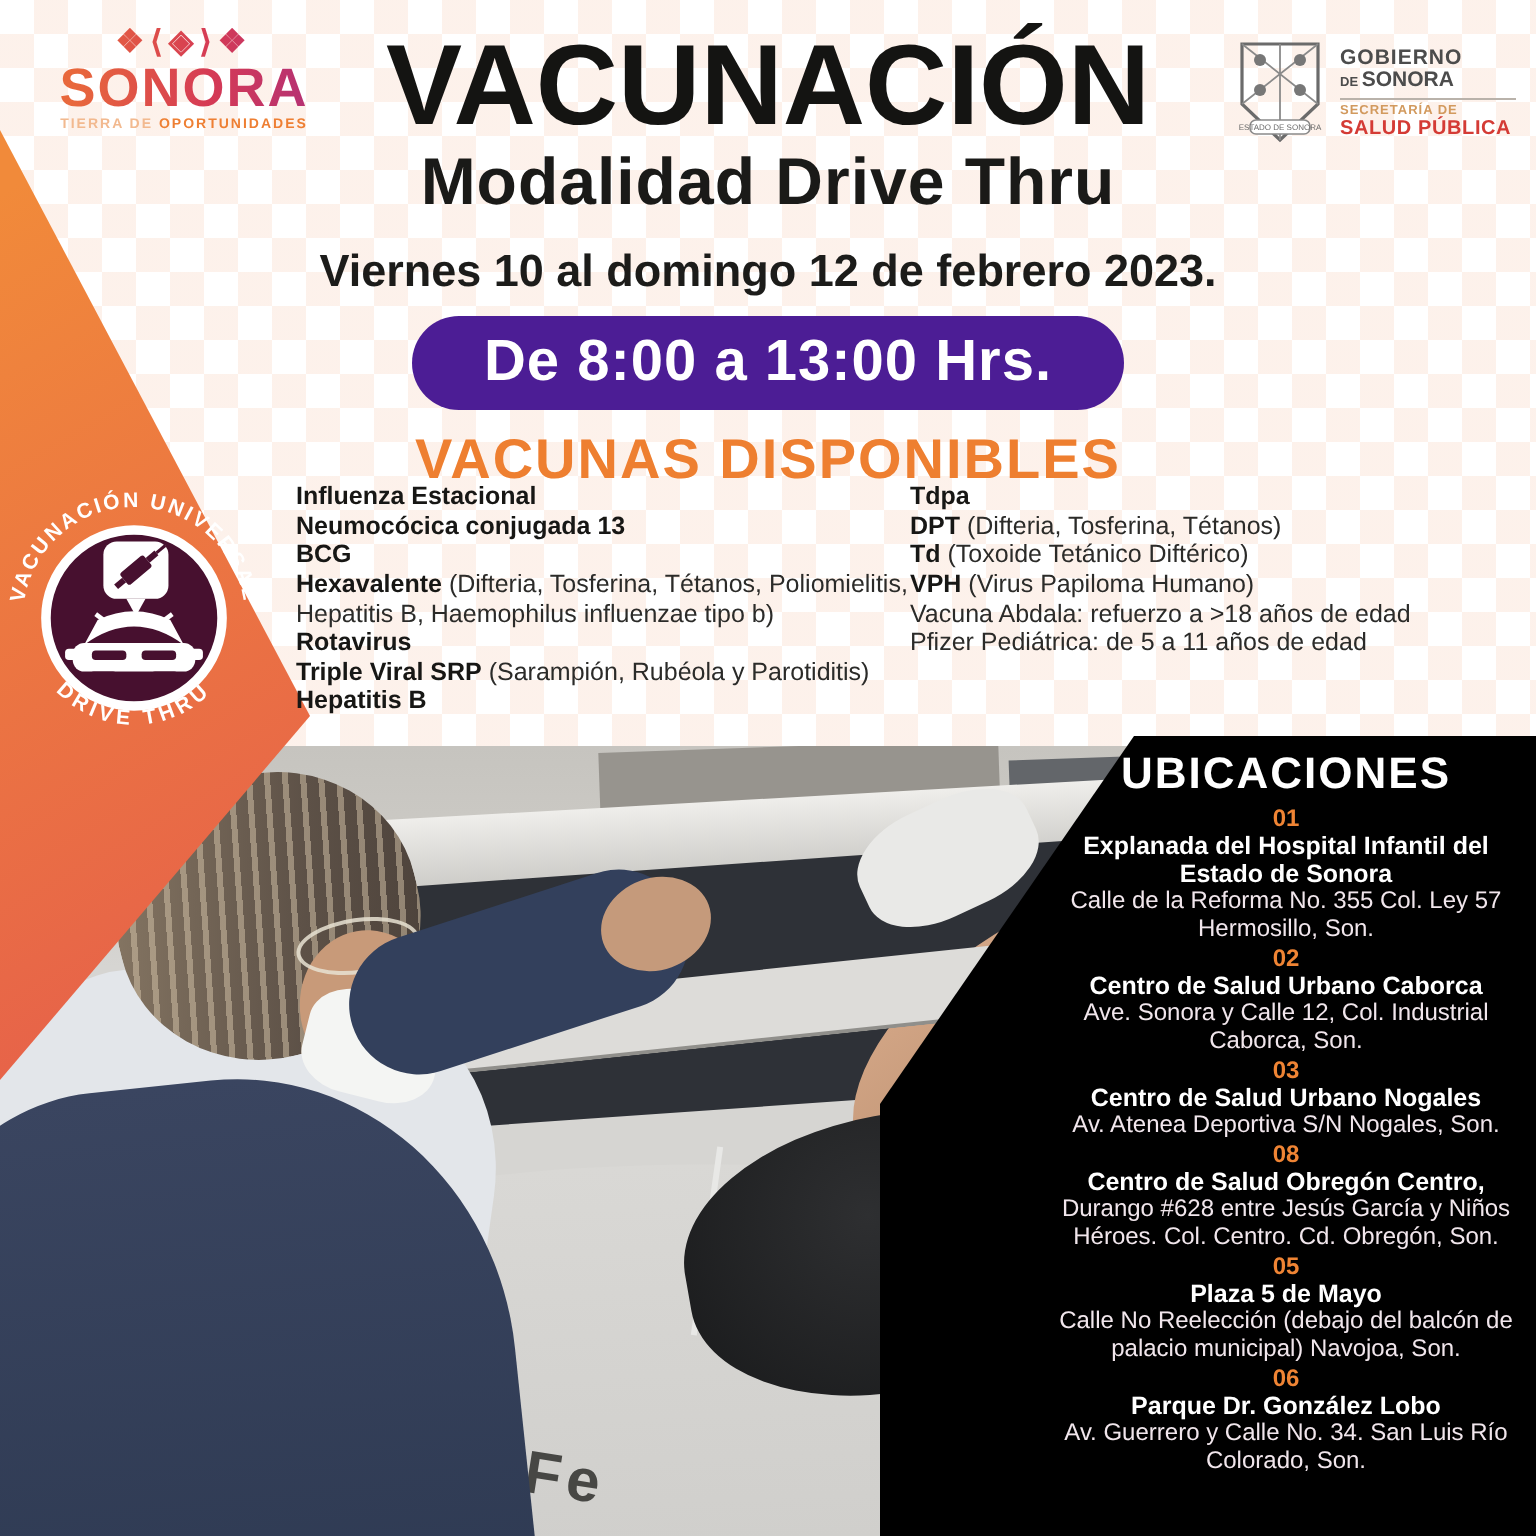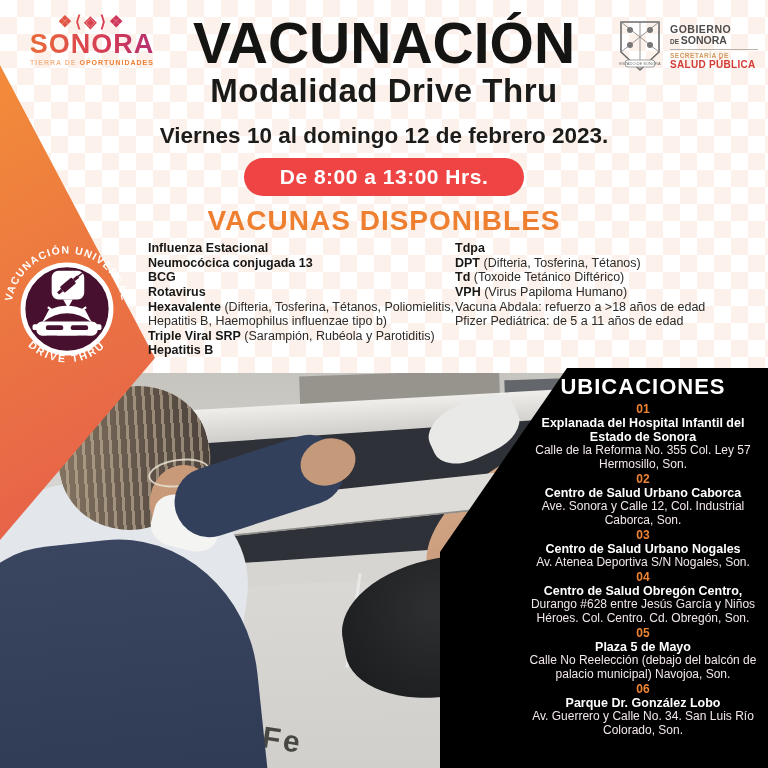--- a/index.html
+++ b/index.html
@@ -29,21 +29,21 @@
   .gov-l2 .tiny{font-size:6.5px;font-weight:bold;}
   .gov-div{height:1px;background:#b9b2aa;margin:3px 0 2px;}
   .gov-l3{font-size:6.5px;font-weight:bold;color:#d29a5e;letter-spacing:.5px;}
   .gov-l4{font-size:10px;font-weight:bold;color:#d43b35;letter-spacing:.3px;}
 
   
   .header-stack{position:absolute;left:104px;top:14px;width:560px;text-align:center;z-index:3;}
   .main-title{font-size:57px;font-weight:bold;color:#141412;line-height:1.02;letter-spacing:0;}
   .sub-title{font-size:33px;font-weight:bold;color:#1a1a18;margin-top:0px;letter-spacing:.5px;text-align:center;}
   .date-line{font-size:22.5px;font-weight:bold;color:#1c1c1a;margin-top:13px;}
-  .time-pill{display:inline-block;background:#ef4444;color:#fff;font-size:21px;font-weight:bold;
+  .time-pill{display:inline-block;background:#4c1d95;color:#fff;font-size:29px;font-weight:bold;
     padding:7px 36px;border-radius:27px;margin-top:9px;letter-spacing:.5px;}
   .section-heading{font-size:28px;font-weight:bold;color:#ee7f30;margin-top:9px;letter-spacing:1px;}
 
   
   .vax-col{position:absolute;top:241px;z-index:3;font-size:12.5px;line-height:1.17;color:#2b2b29;}
   .vax-left{left:148px;width:308px;}
   .vax-right{left:455px;width:302px;}
   .vax-item b{color:#171715;}
 
   
@@ -144,23 +144,23 @@
     <div class="section-heading">VACUNAS DISPONIBLES</div>
   </div>
 
   <div class="vax-col vax-left">
   <div class="vax-item"><b>Influenza Estacional</b><span></span></div>
 
   <div class="vax-item"><b>Neumocócica conjugada 13</b><span></span></div>
 
   <div class="vax-item"><b>BCG</b><span></span></div>
 
+  <div class="vax-item"><b>Hexavalente</b><span> (Difteria, Tosferina, Tétanos, Poliomielitis, Hepatitis B, Haemophilus influenzae tipo b)</span></div>
+
   <div class="vax-item"><b>Rotavirus</b><span></span></div>
-
-  <div class="vax-item"><b>Hexavalente</b><span> (Difteria, Tosferina, Tétanos, Poliomielitis, Hepatitis B, Haemophilus influenzae tipo b)</span></div>
 
   <div class="vax-item"><b>Triple Viral SRP</b><span> (Sarampión, Rubéola y Parotiditis)</span></div>
 
   <div class="vax-item"><b>Hepatitis B</b><span></span></div>
 </div>
   <div class="vax-col vax-right">
   <div class="vax-item"><b>Tdpa</b><span></span></div>
 
   <div class="vax-item"><b>DPT</b><span> (Difteria, Tosferina, Tétanos)</span></div>
 
@@ -257,21 +257,21 @@
     <div class="loc-addr">Ave. Sonora y Calle 12, Col. Industrial Caborca, Son.</div>
   </div>
 
   <div class="loc-item">
     <div class="loc-num">03</div>
     <div class="loc-name">Centro de Salud Urbano Nogales</div>
     <div class="loc-addr">Av. Atenea Deportiva S/N Nogales, Son.</div>
   </div>
 
   <div class="loc-item">
-    <div class="loc-num">04</div>
+    <div class="loc-num">08</div>
     <div class="loc-name">Centro de Salud Obregón Centro,</div>
     <div class="loc-addr">Durango #628 entre Jesús García y Niños Héroes.  Col. Centro. Cd. Obregón, Son.</div>
   </div>
 
   <div class="loc-item">
     <div class="loc-num">05</div>
     <div class="loc-name">Plaza 5 de Mayo</div>
     <div class="loc-addr">Calle No Reelección (debajo del balcón de palacio municipal) Navojoa, Son.</div>
   </div>
 

